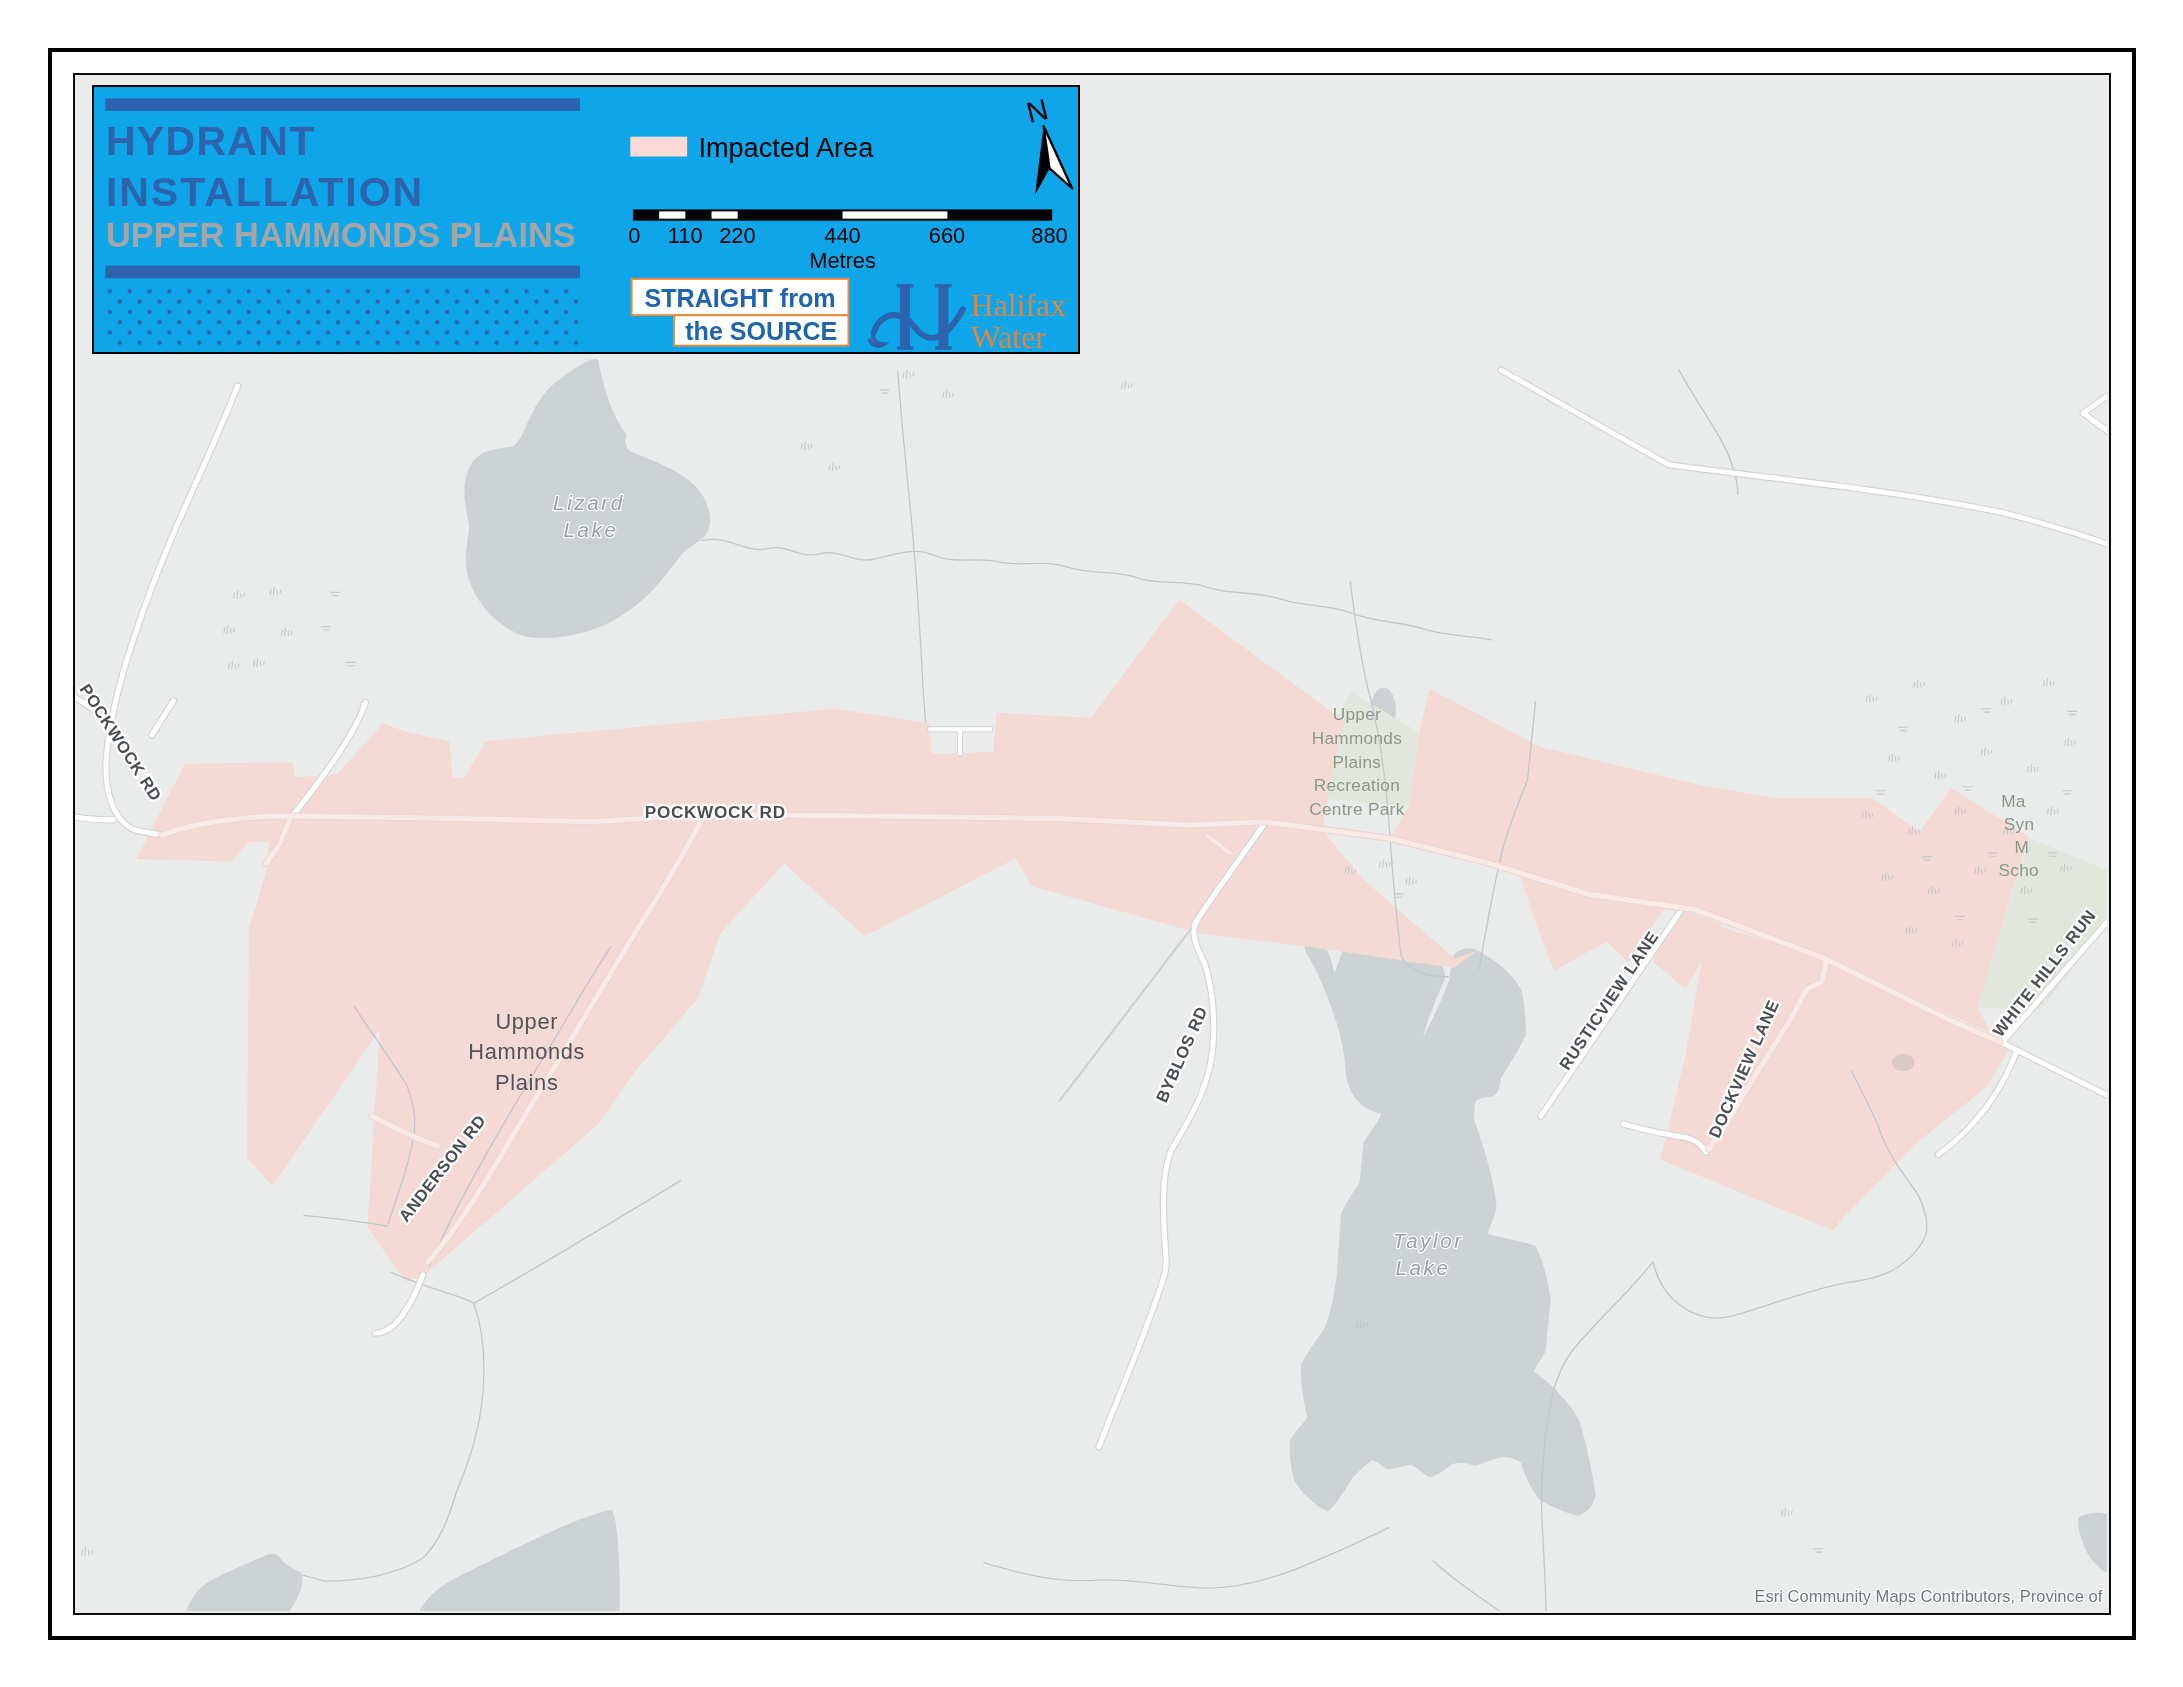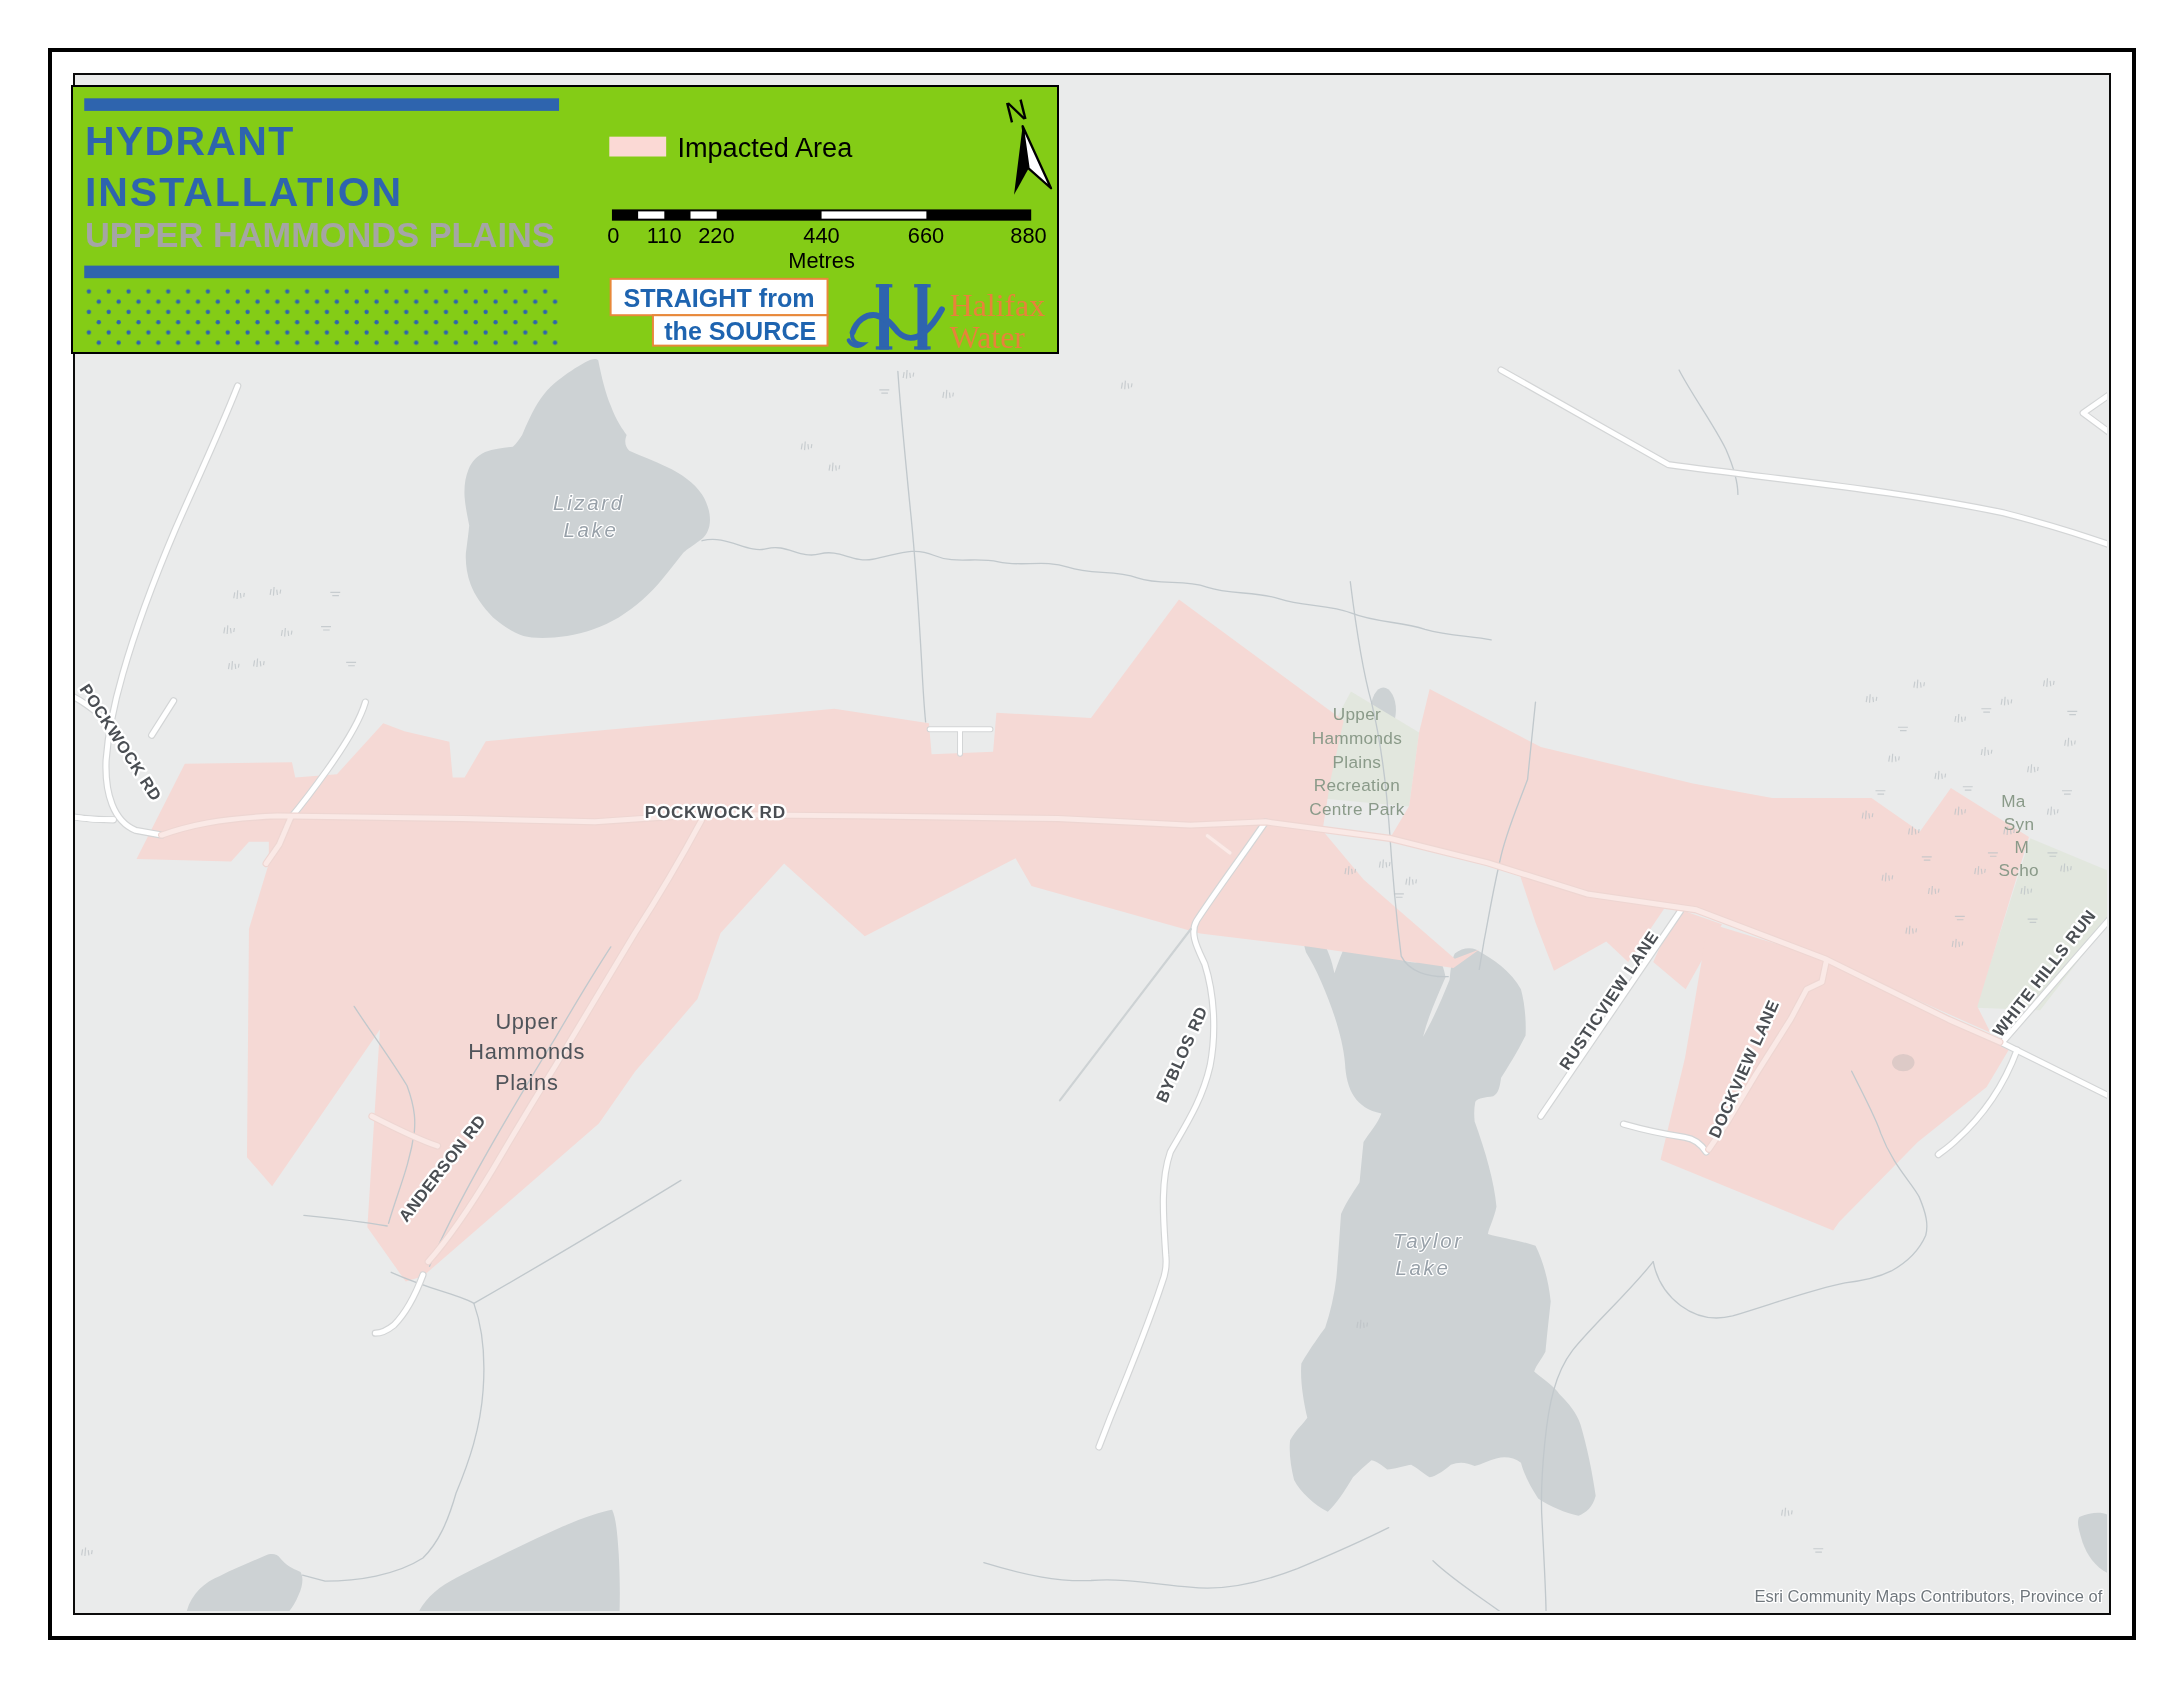--- a/index.html
+++ b/index.html
@@ -2,22 +2,22 @@
 <html style="font-size:10.6px"><head>
 <meta charset="utf-8">
 <style>
   html,body{margin:0;padding:0;}
   body{width:2183px;height:1687px;position:relative;background:#ffffff;
        font-family:"Liberation Sans",sans-serif;overflow:hidden;}
   #outer{position:absolute;left:48px;top:48px;width:2088px;height:1592px;
          border:4px solid #000;box-sizing:border-box;}
   #map{position:absolute;left:73px;top:73px;width:2038px;height:1542px;
        border:2.6px solid #0b0b0b;box-sizing:border-box;background:#eaebeb;overflow:hidden;}
-  #hdr{position:absolute;left:71px;top:85px;width:988px;height:269px;
-       background:#84cc16;border:2.6px solid #000;box-sizing:border-box;}
+  #hdr{position:absolute;left:92px;top:85px;width:988px;height:269px;
+       background:#0ea5e9;border:2.6px solid #000;box-sizing:border-box;}
 </style>
 </head>
 <body>
 <div id="outer"></div>
 <div id="map">
 <svg width="2032" height="1536" viewBox="114 114 3072 2322">
 
   <g fill="#cdd2d4" stroke="none">
     <path d="M905,545 C910,570 916,595 924,614 C932,636 942,650 948,658 C944,668 946,676 952,682 C970,690 990,697 1008,706 C1030,716 1050,730 1062,748 C1072,764 1076,782 1073,796 C1070,808 1064,814 1058,818 C1048,826 1040,830 1034,836 C1024,848 1014,862 1002,876 C984,898 962,918 936,934 C912,948 884,958 858,962 C832,966 806,966 792,962 C775,956 760,946 746,934 C730,918 718,900 712,884 C706,868 704,850 705,836 C707,820 709,806 710,795 C707,780 704,766 703,752 C702,736 704,722 709,710 C714,698 722,690 734,684 C748,679 764,677 776,676 C782,670 786,664 790,658 C797,642 803,628 810,616 C820,598 834,582 849,572 C862,562 878,552 890,546 C896,543 902,542 905,545 Z"></path>
     <path d="M1969,1378 C1990,1400 2012,1436 2018,1472 C2030,1436 2040,1416 2052,1408 C2068,1402 2084,1402 2098,1412 C2106,1424 2112,1438 2120,1452 C2132,1456 2144,1458 2156,1452 C2160,1446 2164,1440 2170,1440 C2178,1450 2184,1464 2186,1478 C2174,1506 2160,1536 2152,1568 C2166,1544 2180,1512 2192,1482 C2194,1462 2196,1450 2200,1442 C2210,1434 2222,1432 2232,1436 C2258,1450 2286,1470 2300,1496 C2306,1518 2308,1544 2307,1566 C2294,1592 2280,1614 2270,1630 C2268,1644 2266,1654 2258,1658 C2246,1660 2236,1660 2231,1666 C2229,1676 2229,1686 2230,1696 C2246,1740 2260,1788 2263,1825 C2259,1844 2252,1856 2250,1866 C2270,1872 2300,1876 2322,1884 C2334,1908 2342,1938 2345,1968 C2342,1996 2339,2022 2337,2044 C2331,2056 2323,2064 2320,2074 C2334,2086 2350,2096 2358,2108 C2372,2122 2384,2136 2390,2154 C2400,2188 2408,2226 2413,2262 C2409,2278 2399,2288 2387,2292 C2367,2288 2344,2278 2326,2266 C2314,2248 2304,2228 2300,2212 C2290,2204 2276,2202 2264,2205 C2252,2208 2240,2214 2230,2217 C2218,2211 2206,2210 2194,2215 C2184,2224 2172,2232 2162,2234 C2152,2228 2142,2219 2134,2215 C2122,2217 2108,2222 2098,2222 C2090,2216 2082,2209 2074,2208 C2064,2216 2054,2226 2046,2234 C2034,2254 2020,2276 2008,2286 C1988,2276 1966,2256 1957,2238 C1952,2218 1949,2196 1951,2178 C1960,2162 1972,2152 1977,2144 C1971,2118 1966,2088 1968,2062 C1982,2038 1998,2016 2004,2008 C2012,1984 2018,1958 2021,1932 C2024,1898 2026,1864 2028,1836 C2038,1814 2050,1798 2056,1788 C2058,1768 2060,1746 2062,1727 C2072,1712 2084,1698 2089,1684 C2050,1676 2036,1648 2034,1608 C2030,1558 2000,1480 1975,1440 C1969,1420 1966,1396 1969,1378 Z"></path>

